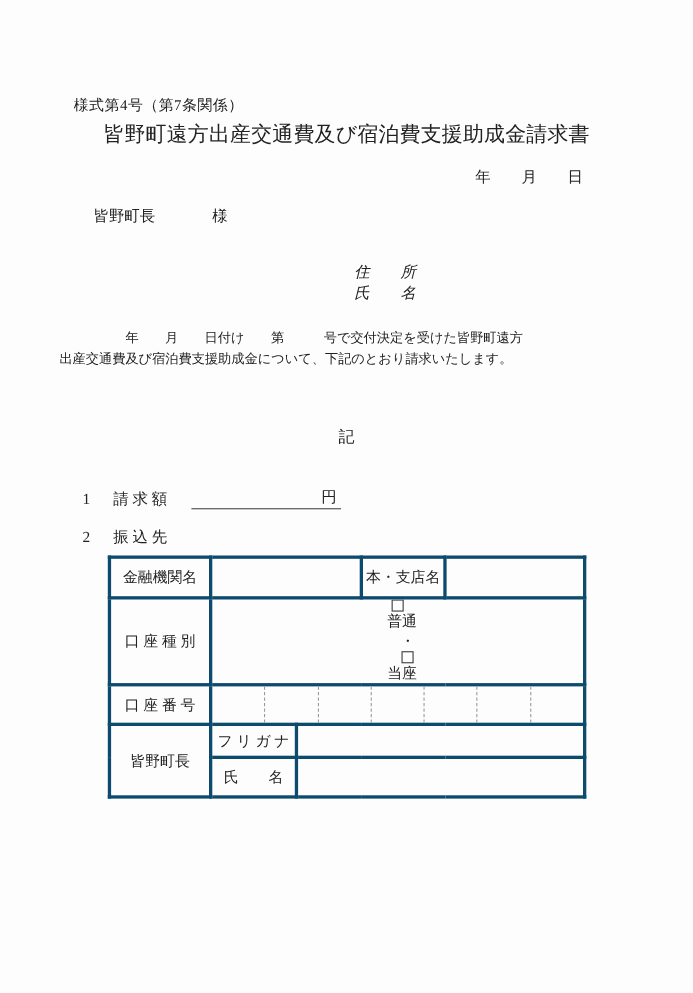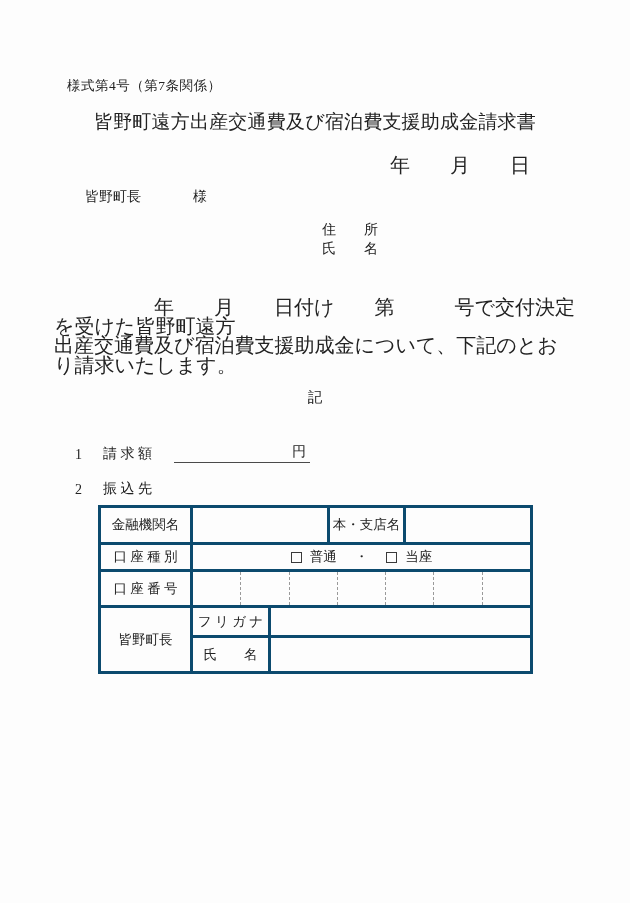--- a/index.html
+++ b/index.html
@@ -5,47 +5,47 @@
   html,body{margin:0;padding:0;}
   body{
     width:630px;height:903px;
     background:#fdfdfd;
     font-family:"Liberation Serif","DejaVu Serif",serif;
     color:#222;
     position:relative;
     overflow:hidden;
   }
   .abs{position:absolute;}
-  #form-number{left:67px;top:77px;font-size:13.5px;letter-spacing:0.5px;}
+  #form-number{left:67px;top:87px;font-size:13.5px;letter-spacing:0.5px;}
   #page-title{left:0;right:0;top:109px;text-align:center;font-size:19px;letter-spacing:0.2px;}
-  #date-line{top:152px;right:100px;font-size:20px;}
+  #date-line{top:152px;right:100px;font-size:14px;}
   #addressee{left:85px;top:188px;font-size:14px;}
   #addressee .honorific{margin-left:52px;}
-  #applicant-block{left:322px;top:220px;font-size:14px;line-height:19px;}
-  #body-paragraph{left:54px;top:298px;width:522px;font-size:20px;line-height:19.2px;white-space:pre-line;}
+  #applicant-block{left:322px;top:239px;font-size:14px;line-height:19px;font-style:italic;}
+  #body-paragraph{left:54px;top:298px;width:522px;font-size:12px;line-height:19.2px;white-space:pre-line;}
   #record-marker{left:0;right:0;top:388px;text-align:center;font-size:14.5px;}
 
   .item-row{display:flex;align-items:flex-end;font-size:14px;}
   #claim-row{left:75px;top:443px;}
   #transfer-row{left:75px;top:480px;}
   .item-label{margin-left:21px;}
   .amount-line{
     display:inline-block;width:136px;margin-left:22px;
     border-bottom:1px solid #4a4a4a;
     text-align:right;padding:0 4px 1px 0;box-sizing:border-box;
   }
   .note{margin-left:9px;}
 
   #bank-table{left:98px;top:505px;border-collapse:collapse;table-layout:fixed;
     border:1.5px solid #4f4f4f;font-size:13.5px;}
   #bank-table td{border:3px solid #0c4a6e;text-align:center;vertical-align:middle;
     padding:0;overflow:hidden;}
   tr.r1{height:37px;} tr.r2{height:27px;} tr.r3{height:34px;} tr.r4{height:30px;} tr.r5{height:36px;}
 
-  .type-cell-inner{display:flex;align-items:center;justify-content:center;}
+  .type-cell-inner{display:flex;align-items:center;justify-content:center;flex-direction:column;}
   .checkbox{display:inline-block;width:11px;height:11px;border:1px solid #3a3a3a;
     box-sizing:border-box;background:transparent;}
   .gap8{margin-left:8px;} .gap18{margin-left:18px;}
 
   .digit-grid{display:flex;height:33px;align-items:stretch;}
   .digit-cell{flex:1;}
   .digit-cell + .digit-cell{border-left:1px dashed #9a9a9a;}
 </style>
 </head>
 <body>

